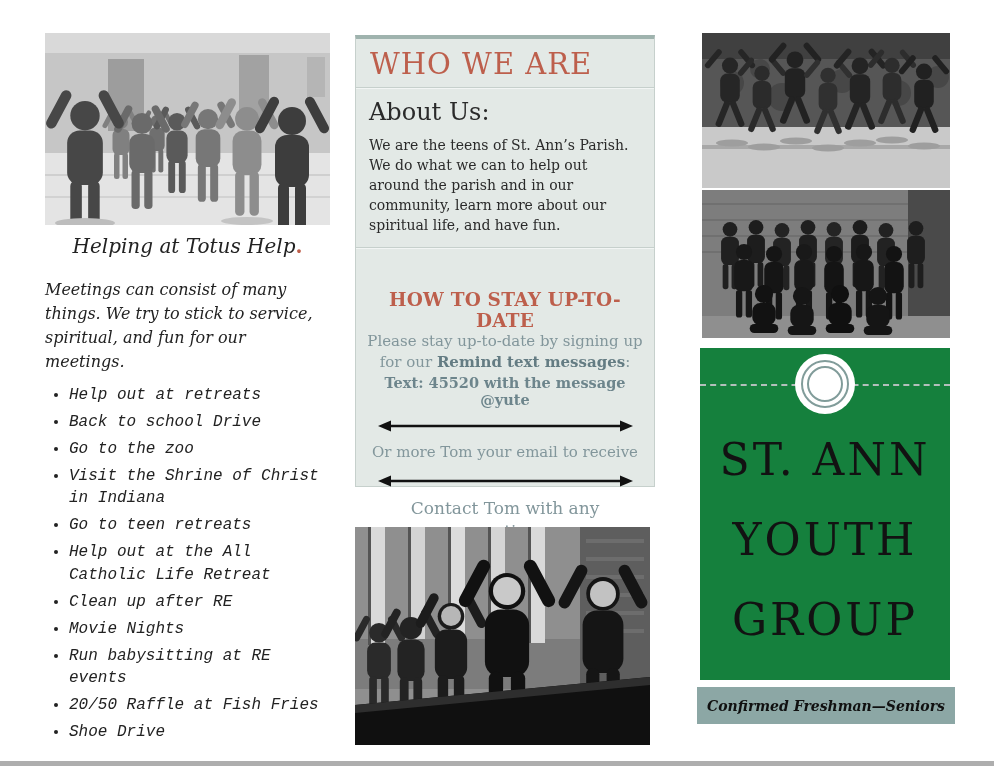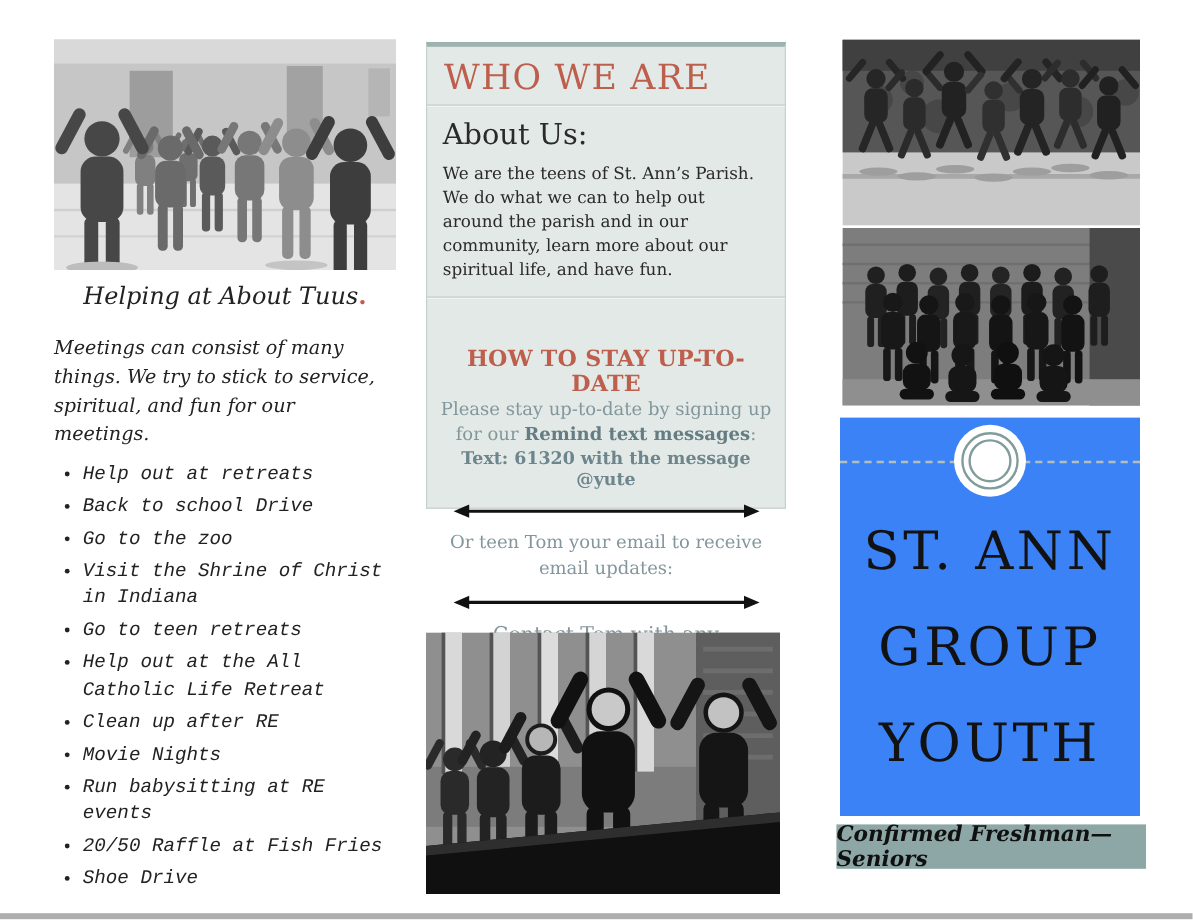--- a/index.html
+++ b/index.html
@@ -13,21 +13,21 @@
   .caption{margin-top:9px;text-align:center;font-style:italic;font-size:20px;color:#222;}
   .caption .accent-dot{color:#bf5f4b;font-style:normal;font-weight:bold;}
   .left-heading{margin-top:26px;font-weight:bold;font-size:16.5px;line-height:1.35;
                 color:#bf6453;letter-spacing:.3px;}
   .intro{margin-top:20px;font-style:italic;font-size:16px;line-height:1.5;color:#222;}
   .bullets{margin:10px 0 0 0;padding-left:24px;font-style:italic;font-size:16px;
            line-height:1.38;color:#222;}
   .bullets li{margin-bottom:5px;font-family:Liberation Mono, monospace;}
 
   
-  .mid-box{position:absolute;left:355px;top:35px;width:300px;height:389px;
+  .mid-box{position:absolute;left:355px;top:35px;width:300px;height:452px;
            box-sizing:border-box;background:#e3e9e6;border:1px solid #c6d0cc;
            border-top:4px solid #9fb3ae;}
   .who-title{padding:8px 14px 6px 14px;font-size:29px;letter-spacing:1px;color:#bd5f4c;}
   .divider{border-top:1px solid #c6d0cc;box-shadow:0 1px 0 #f2f5f4;}
   .about-wrap{padding:10px 13px 12px 13px;}
   .about-label{font-size:24px;color:#2a2a2a;}
   .about-text{margin-top:10px;font-size:14px;line-height:1.42;color:#2a2a2a;}
   .stay-wrap{padding:8px 11px 10px 11px;text-align:center;margin-top:33px;}
   .stay-title{font-weight:bold;font-size:18.5px;color:#bd5f4c;letter-spacing:.2px;}
   .stay-line{font-size:15px;line-height:1.4;color:#82969b;}
@@ -35,32 +35,32 @@
   .stay-bold-line{font-weight:bold;font-size:14.5px;color:#6d858c;margin-top:1px;}
   .arrow-divider{margin:10px auto 8px auto;display:block;}
   .email-address{font-weight:bold;font-size:17px;color:#5d757d;}
   .contact-block{margin-top:6px;font-size:17px;line-height:1.35;color:#82969b;}
   .mid-photo{position:absolute;left:355px;top:527px;}
 
   
   .right-photo-1{position:absolute;left:702px;top:33px;}
   .right-photo-2{position:absolute;left:702px;top:190px;}
   .tag-panel{position:absolute;left:700px;top:348px;width:250px;height:332px;
-             background:#3b82f6;}
+             background:#15803d;}
   .tag-dash{position:absolute;left:0;top:36px;width:250px;border-top:2px dashed #b4bfbc;}
   .punch-hole{position:absolute;left:101px;top:12px;width:48px;height:48px;border-radius:50%;
               background:#ffffff;border:2px solid #819c9a;box-sizing:border-box;
               box-shadow:0 0 0 6px #ffffff;}
   .punch-hole::after{content:"";position:absolute;left:4px;top:4px;width:36px;height:36px;
               border-radius:50%;border:2px solid #819c9a;box-sizing:border-box;}
   .tag-title{position:absolute;left:0;top:72px;width:250px;text-align:center;}
   .tag-title div{font-size:44px;letter-spacing:3px;color:#121212;line-height:1.82;}
   .footer-band{position:absolute;left:697px;top:687px;width:258px;height:37px;
                background:#8ca7a5;display:flex;align-items:center;justify-content:center;}
-  .footer-band span{font-weight:bold;font-style:italic;font-size:18px;color:#101010;}
+  .footer-band span{font-weight:bold;font-style:italic;font-size:14px;color:#101010;}
 </style>
 </head>
 <body>
 
 <svg width="0" height="0" style="position:absolute" aria-hidden="true">
   <defs>
     <g id="fg-up">
       <circle cx="0" cy="-33" r="7"></circle>
       <rect x="-8.5" y="-26" width="17" height="26" rx="6"></rect>
       <rect x="-15" y="-46" width="5" height="20" rx="2.5" transform="rotate(28 -12.5 -36)"></rect>
@@ -108,21 +108,21 @@
       <use href="#fg-up" fill="#5a5a5a" transform="translate(132,130) scale(1.25)"></use>
       <use href="#fg-up" fill="#777777" transform="translate(163,134) scale(1.45)"></use>
       <use href="#fg-up" fill="#6a6a6a" transform="translate(97,140) scale(1.5)"></use>
       <use href="#fg-up" fill="#8d8d8d" transform="translate(202,142) scale(1.7)"></use>
       <use href="#fg-up" fill="#474747" transform="translate(40,152) scale(2.1)"></use>
       <use href="#fg-up" fill="#3d3d3d" transform="translate(247,154) scale(2.0)"></use>
       <ellipse cx="40" cy="190" rx="30" ry="5" fill="#bdbdbd"></ellipse>
       <ellipse cx="202" cy="188" rx="26" ry="4" fill="#c4c4c4"></ellipse>
     </svg>
 
-    <div class="caption"><span>Helping at About Tuus</span><span class="accent-dot">.</span></div>
+    <div class="caption"><span>Helping at Totus Help</span><span class="accent-dot">.</span></div>
 
 
     <div class="intro">Meetings can consist of many things.  We try to stick to service, spiritual, and fun for our meetings.</div>
 
     <ul class="bullets">
 
     <li>Help out at retreats</li>
         <li>Back to school Drive</li>
         <li>Go to the zoo</li>
         <li>Visit the Shrine of Christ in Indiana</li>
@@ -144,30 +144,29 @@
       <div class="about-label">About Us:</div>
       <div class="about-text">We are the teens of St. Ann’s Parish. We do what we can to help out around the parish and in our community, learn more about our spiritual life, and have fun.</div>
     </div>
 
     <div class="divider"></div>
 
     <div class="stay-wrap">
       <div class="stay-title">HOW TO STAY UP-TO-DATE</div>
       <div class="stay-line">Please stay up-to-date by signing up</div>
       <div class="stay-line"><span>for our </span><b>Remind text messages</b><span>:</span></div>
-      <div class="stay-bold-line">Text: 61320 with the message @yute</div>
+      <div class="stay-bold-line">Text: 45520 with the message @yute</div>
 
       <svg class="arrow-divider" width="255" height="16" viewBox="0 0 255 16">
         <line x1="10" y1="8" x2="245" y2="8" stroke="#111" stroke-width="2.6"></line>
         <polygon points="0,8 13,2.5 13,13.5" fill="#111"></polygon>
         <polygon points="255,8 242,2.5 242,13.5" fill="#111"></polygon>
       </svg>
 
-      <div class="stay-line">Or teen Tom your email to receive</div>
-      <div class="stay-line">email updates:</div>
+      <div class="stay-line">Or more Tom your email to receive</div>
 
       <svg class="arrow-divider" width="255" height="16" viewBox="0 0 255 16">
         <line x1="10" y1="8" x2="245" y2="8" stroke="#111" stroke-width="2.6"></line>
         <polygon points="0,8 13,2.5 13,13.5" fill="#111"></polygon>
         <polygon points="255,8 242,2.5 242,13.5" fill="#111"></polygon>
       </svg>
 
       <div class="contact-block">
         <div>Contact Tom with any questions</div>
         <div>or concern:</div>
@@ -273,22 +272,22 @@
       <use href="#fg-crouch" fill="#101010" transform="translate(138,130) scale(1.3)"></use>
       <use href="#fg-crouch" fill="#151515" transform="translate(176,132) scale(1.3)"></use>
     </g>
   </svg>
 
   <div class="tag-panel">
     <div class="tag-dash"></div>
     <div class="punch-hole"></div>
     <div class="tag-title">
       <div>ST. ANN</div>
+      <div>YOUTH</div>
       <div>GROUP</div>
-      <div>YOUTH</div>
     </div>
   </div>
 
   <div class="footer-band">
     <span>Confirmed Freshman—Seniors</span>
   </div>
 
   <div class="bottom-edge"></div>
 </div>
 

